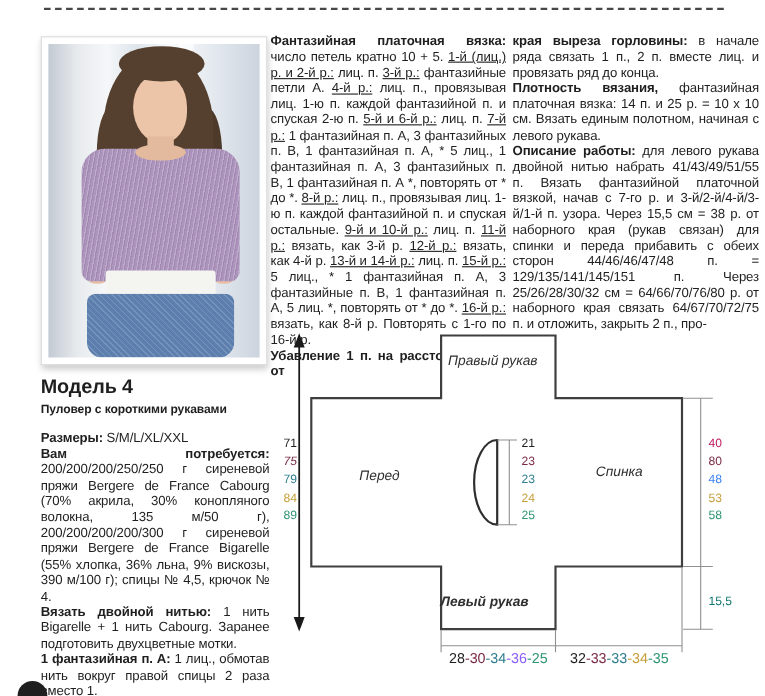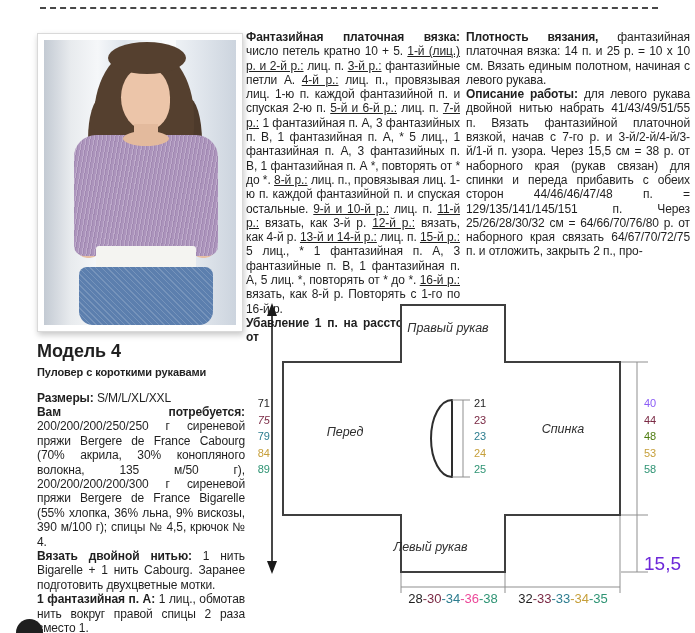--- a/index.html
+++ b/index.html
@@ -45,26 +45,26 @@
   .col-left h1{font-size:18px;line-height:20px;margin:0;}
   .col-left h2{font-size:11px;line-height:18.5px;margin:2px 0 9px 0;}
 
   
   .diagram{position:absolute;left:250px;top:285px;width:445px;height:348px;}
   .diagram svg{position:absolute;left:0;top:0;}
   .lbl{position:absolute;font-style:italic;font-size:12.5px;color:#2f2f2f;text-align:center;}
   .lbl-right-sleeve{left:151px;top:36px;width:94px;}
   .lbl-front{left:30px;top:140px;width:130px;}
   .lbl-back{left:258px;top:137px;width:110px;}
-  .lbl-left-sleeve{left:134px;top:255px;width:93px;}
+  .lbl-left-sleeve{left:144px;top:255px;width:93px;font-weight:bold;}
   .stack{position:absolute;font-size:11px;line-height:16.5px;color:#1e1e1e;}
   .stack-left{left:0;top:110px;width:20px;text-align:right;}
   .stack-neck{left:224px;top:110px;width:30px;text-align:left;}
   .stack-right{left:394px;top:110px;width:34px;text-align:left;}
-  .sleeve-len{position:absolute;left:394px;top:268px;font-size:19px;color:#6d28d9;}
+  .sleeve-len{position:absolute;left:394px;top:256px;font-size:11px;color:#0f766e;}
   .dim-label{position:absolute;top:306px;font-size:13px;text-align:center;color:#1e1e1e;}
   .dim-label-left{left:131px;width:144px;}
   .dim-label-right{left:243px;width:140px;}
 
   .page-badge{position:absolute;left:16px;top:619px;width:27px;height:27px;
               border-radius:50%;background:#1f1f1f;}
 </style>
 </head>
 <body>
 
@@ -89,20 +89,21 @@
       <div class="ph-skirt"></div>
     </div>
   </figure>
 
   <section class="col col-mid">
     <p><span style="font-weight: 700;">Фантазийная платочная вязка: </span><span>число петель кратно 10 + 5. </span><span style="text-decoration: underline;">1-й (лиц.) р. и 2-й р.:</span><span> лиц. п. </span><span style="text-decoration: underline;">3-й р.:</span><span> фантазийные петли А. </span><span style="text-decoration: underline;">4-й р.:</span><span> лиц. п., провязывая лиц. 1-ю п. каждой фантазийной п. и спуская 2-ю п. </span><span style="text-decoration: underline;">5-й и 6-й р.:</span><span> лиц. п. </span><span style="text-decoration: underline;">7-й р.:</span><span> 1 фантазийная п. А, 3 фантазийных п. В, 1 фантазийная п. А, * 5 лиц., 1 фантазийная п. А, 3 фантазийных п. В, 1 фантазийная п. А *, повторять от * до *. </span><span style="text-decoration: underline;">8-й р.:</span><span> лиц. п., провязывая лиц. 1-ю п. каждой фантазийной п. и спуская остальные. </span><span style="text-decoration: underline;">9-й и 10-й р.:</span><span> лиц. п. </span><span style="text-decoration: underline;">11-й р.:</span><span> вязать, как 3-й р. </span><span style="text-decoration: underline;">12-й р.:</span><span> вязать, как 4-й р. </span><span style="text-decoration: underline;">13-й и 14-й р.:</span><span> лиц. п. </span><span style="text-decoration: underline;">15-й р.:</span><span> 5 лиц., * 1 фантазийная п. А, 3 фантазийные п. В, 1 фантазийная п. А, 5 лиц. *, повторять от * до *. </span><span style="text-decoration: underline;">16-й р.:</span><span> вязать, как 8-й р. Повторять с 1-го по 16-й р.</span></p>
     <p><span style="font-weight: 700;">Убавление 1 п. на расстоянии 1 п. от</span></p>
   </section>
 
   <section class="col col-right">
+    <p><span style="font-weight: 700;">края выреза горловины: </span><span>в начале ряда связать 1 п., 2 п. вместе лиц. и провязать ряд до конца.</span></p>
     <p><span style="font-weight: 700;">Плотность вязания, </span><span>фантазийная платочная вязка: 14 п. и 25 р. = 10 x 10 см. Вязать единым полотном, начиная с левого рукава.</span></p>
     <p><span style="font-weight: 700;">Описание работы: </span><span>для левого рукава двойной нитью набрать 41/43/49/51/55 п. Вязать фантазийной платочной вязкой, начав с 7-го р. и 3-й/2-й/4-й/3-й/1-й п. узора. Через 15,5 см = 38 р. от наборного края (рукав связан) для спинки и переда прибавить с обеих сторон 44/46/46/47/48 п. = 129/135/141/145/151 п. Через 25/26/28/30/32 см = 64/66/70/76/80 р. от наборного края связать 64/67/70/72/75 п. и отложить, закрыть 2 п., про-</span></p>
   </section>
 
   <section class="col col-left">
     <h1>Модель 4</h1>
     <h2>Пуловер с короткими рукавами</h2>
     <p><span style="font-weight: 700;">Размеры: </span><span>S/M/L/XL/XXL</span></p>
     <p><span style="font-weight: 700;">Вам потребуется: </span><span>200/200/200/250/250 г сиреневой пряжи Bergere de France Cabourg (70% акрила, 30% конопляного волокна, 135 м/50 г), 200/200/200/200/300 г сиреневой пряжи Bergere de France Bigarelle (55% хлопка, 36% льна, 9% вискозы, 390 м/100 г); спицы № 4,5, крючок № 4.</span></p>
     <p><span style="font-weight: 700;">Вязать двойной нитью: </span><span>1 нить Bigarelle + 1 нить Cabourg. Заранее подготовить двухцветные мотки.</span></p>
@@ -145,27 +146,27 @@
 
     <div class="stack stack-neck">
       <div><span style="color: rgb(30, 30, 30);">21</span></div>
       <div><span style="color: rgb(122, 41, 68);">23</span></div>
       <div><span style="color: rgb(45, 125, 143);">23</span></div>
       <div><span style="color: rgb(198, 159, 58);">24</span></div>
       <div><span style="color: rgb(47, 148, 116);">25</span></div>
     </div>
 
     <div class="stack stack-right">
-      <div><span style="color: #8b5cf6;">40</span></div>
-      <div><span style="color: rgb(122, 41, 68);">44</span></div>
-      <div><span style="color: #4d7c0f; text-align: center;">48</span></div>
+      <div><span style="color: #be185d;">40</span></div>
+      <div><span style="color: rgb(122, 41, 68);">80</span></div>
+      <div><span style="color: #3b82f6; text-align: center;">48</span></div>
       <div><span style="color: rgb(198, 159, 58);">53</span></div>
       <div><span style="color: rgb(47, 148, 116);">58</span></div>
     </div>
 
     <div class="sleeve-len">15,5</div>
 
-    <div class="dim-label dim-label-left"><span style="color: rgb(30, 30, 30);">28</span><span style="color: rgb(122, 41, 68);">-30</span><span style="color: rgb(45, 125, 143);">-34</span><span style="color: #ec4899;">-36</span><span style="color: rgb(47, 148, 116);">-38</span></div>
+    <div class="dim-label dim-label-left"><span style="color: rgb(30, 30, 30);">28</span><span style="color: rgb(122, 41, 68);">-30</span><span style="color: rgb(45, 125, 143);">-34</span><span style="color: #8b5cf6;">-36</span><span style="color: rgb(47, 148, 116);">-25</span></div>
     <div class="dim-label dim-label-right"><span style="color: rgb(30, 30, 30);">32</span><span style="color: rgb(122, 41, 68);">-33</span><span style="color: rgb(45, 125, 143);">-33</span><span style="color: rgb(198, 159, 58);">-34</span><span style="color: rgb(47, 148, 116);">-35</span></div>
   </div>
 
   <div class="page-badge"></div>
 </div>
 
 </body></html>

